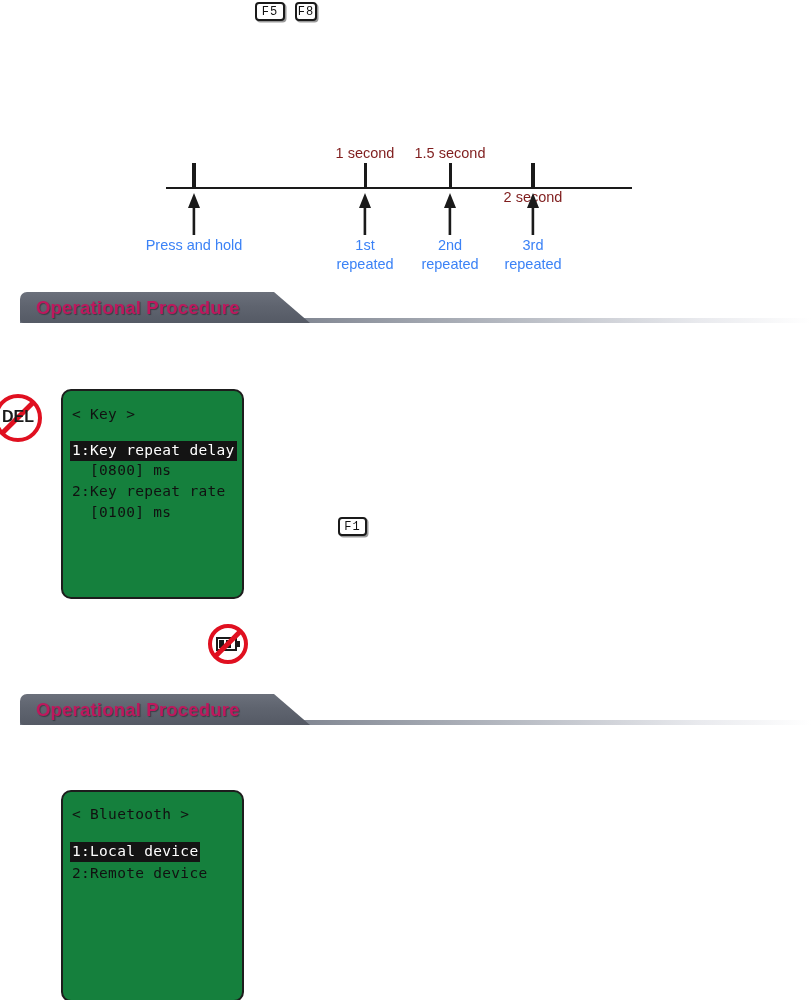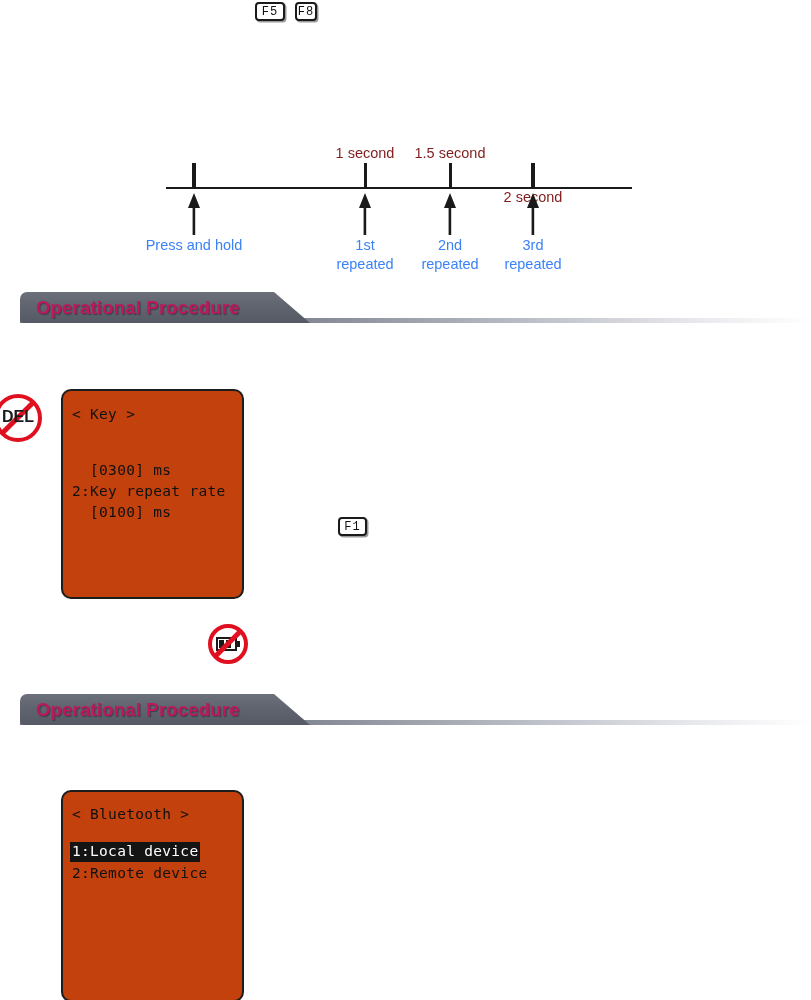--- a/index.html
+++ b/index.html
@@ -111,21 +111,21 @@
     color: #be185d;
     letter-spacing: 0.2px;
     text-shadow: 1px 1px 1px rgba(0,0,0,0.35);
     white-space: nowrap;
   }
 
   
   .lcd {
     position: absolute;
     box-sizing: border-box;
-    background: #c2410c;
+    background: #15803d;
     border: 2.5px solid #1d1d1d;
     border-radius: 10px;
     padding: 0;
     overflow: hidden;
   }
   .lcd-line {
     position: absolute;
     font-family: "DejaVu Sans Mono", monospace;
     font-size: 14.5px;
     letter-spacing: 0.3px;
@@ -242,21 +242,22 @@
 </div>
 
 <div class="no-icon" style="left:-6px; top:394px; width:48px; height:48px;">
   <div class="ring" style="width:48px; height:48px;"></div>
   <div class="slash" style="left:2px; top:21px; width:44px; height:5px;"></div>
   <div class="inner-text" style="left:0; top:14px; width:48px; font-size:16px;">DEL</div>
 </div>
 
 <div class="lcd" style="left:61px; top:389px; width:183px; height:210px;">
   <div class="lcd-line" style="left:9px; top:16px;">&lt; Key &gt;</div>
-  <div class="lcd-line" style="left:9px; top:72px;">  [0300] ms</div>
+  <div class="lcd-line hl" style="left:7px; top:50px;">1:Key repeat delay</div>
+  <div class="lcd-line" style="left:9px; top:72px;">  [0800] ms</div>
   <div class="lcd-line" style="left:9px; top:93px;">2:Key repeat rate</div>
   <div class="lcd-line" style="left:9px; top:114px;">  [0100] ms</div>
 </div>
 
 <div class="keycap" style="left:338px; top:517px; width:29px; height:19px;">F1</div>
 
 <div class="no-icon" style="left:208px; top:624px; width:40px; height:40px;">
   <div class="ring" style="width:40px; height:40px;"></div>
   <div class="battery" style="left:8px; top:13px; width:24px; height:14px;">
     <div class="body" style="width:21px; height:14px;"></div>

